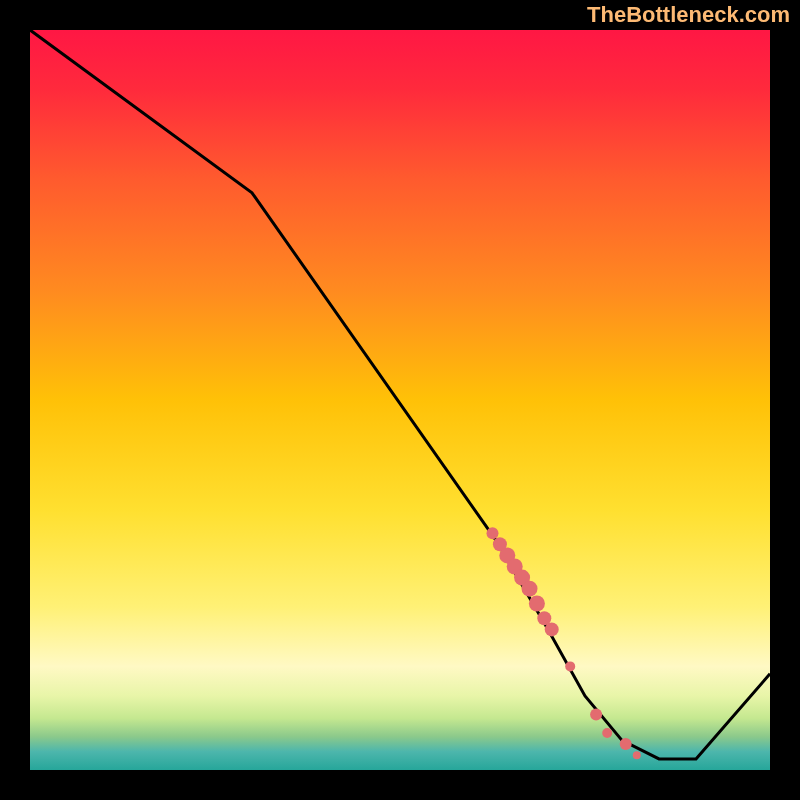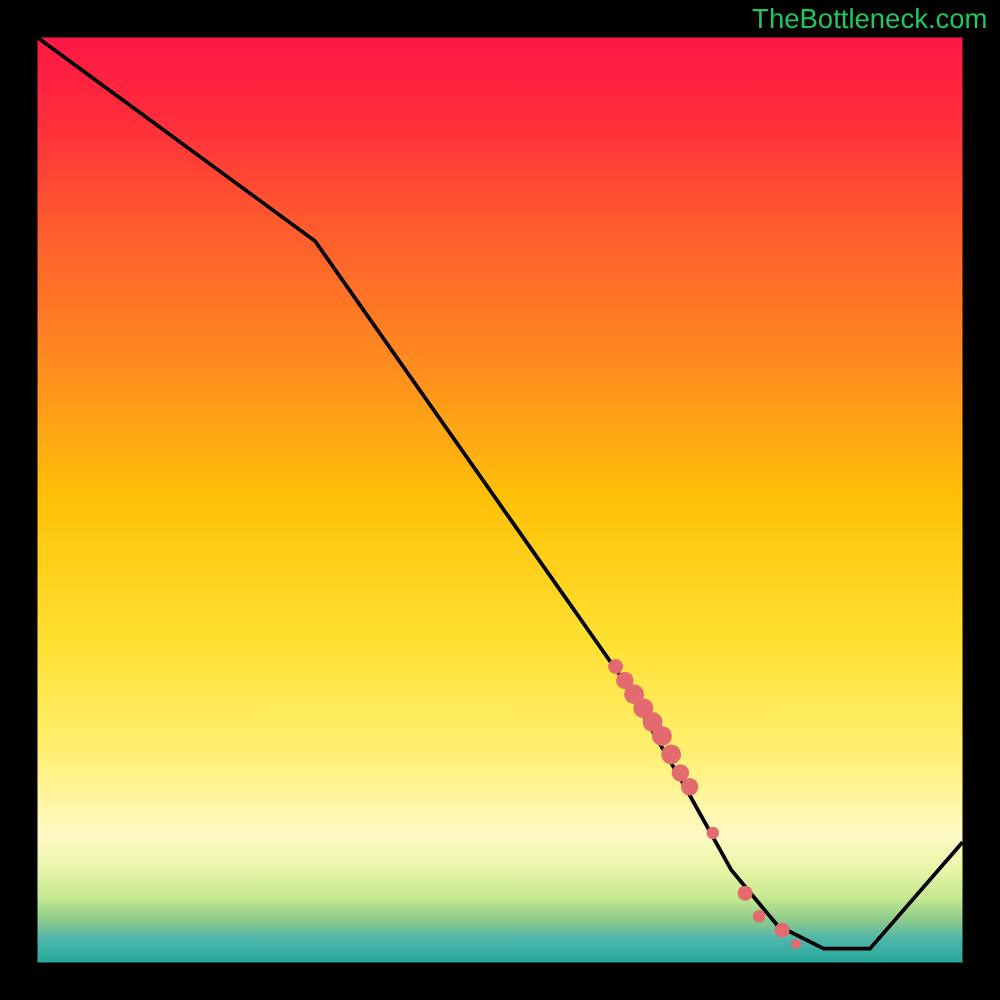--- a/index.html
+++ b/index.html
@@ -13,23 +13,23 @@
   }
   .chart-container {
     position: relative;
     width: 800px;
     height: 800px;
   }
   .watermark {
     position: absolute;
     top: 2px;
     right: 10px;
-    color: #22c55e;
+    color: #fdba74;
     font-size: 22px;
-    font-weight: 400;
+    font-weight: 700;
     z-index: 10;
   }
   svg {
     display: block;
   }
 </style>
 </head>
 <body>
 
 <div class="chart-container">

